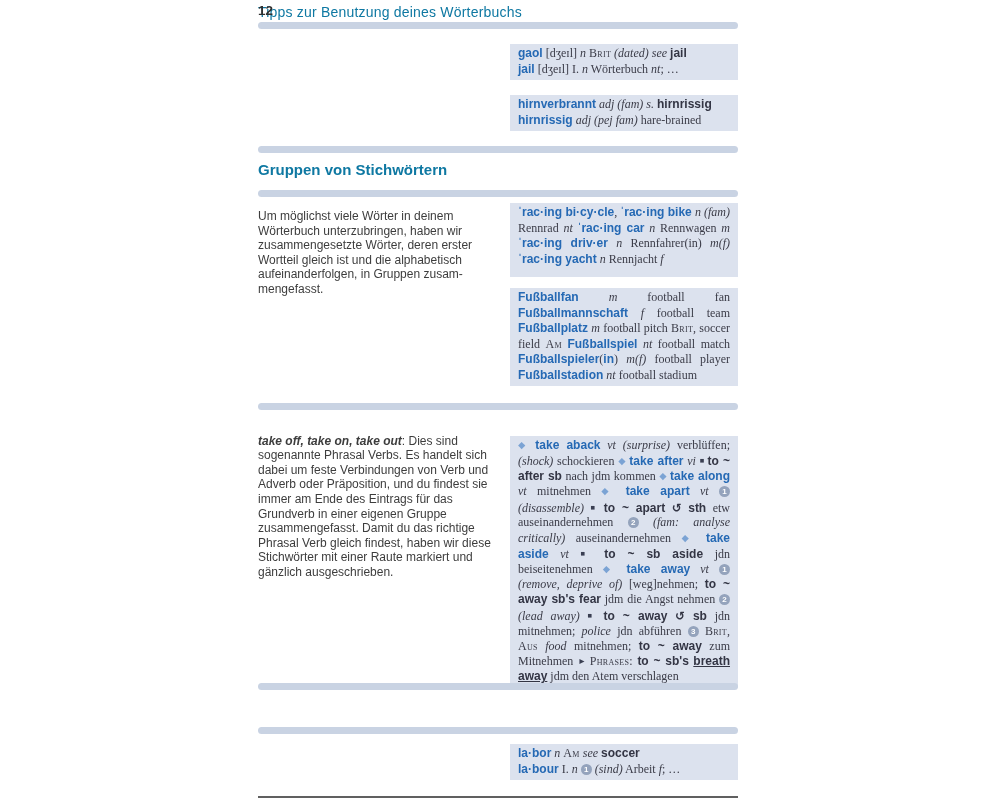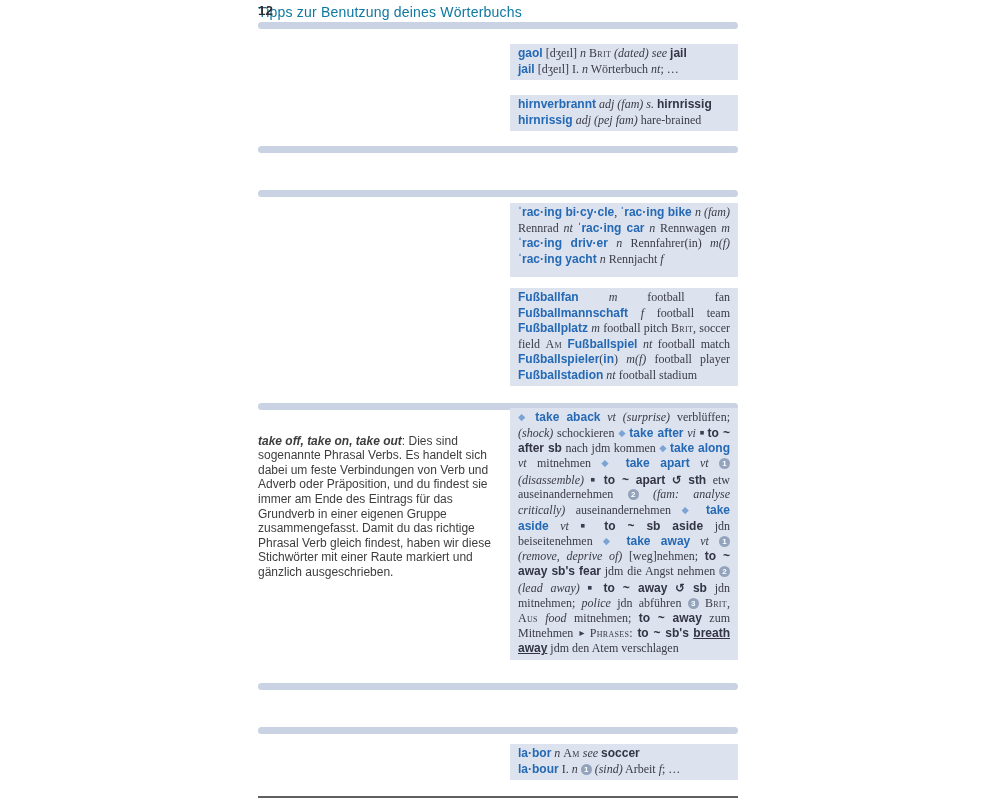--- a/index.html
+++ b/index.html
@@ -16,21 +16,21 @@
         color:var(--text);white-space:pre-line;}
   .p1{top:40px}.p2{top:209px}.p3{top:419px}.p4{top:741px}
   .lead{font-weight:bold;font-style:italic;}
   .dictbox{position:absolute;left:510px;width:228px;box-sizing:border-box;padding:2px 8px 3px;
            background:var(--boxbg);font-family:"Liberation Serif",serif;font-size:12px;
            line-height:15.5px;color:var(--ink);text-align:justify;white-space:pre-line;}
   .bx-gaol{top:44px;min-height:35px}
   .bx-hirn{top:95px;min-height:35px}
   .bx-racing{top:203px;min-height:74px}
   .bx-fussball{top:288px;min-height:93px}
-  .bx-take{top:408px;min-height:246px;line-height:15.3px}
+  .bx-take{top:436px;min-height:246px;line-height:15.3px}
   .bx-labor{top:744px;min-height:35px}
   
   .it{font-style:italic;}
   .hw{font-family:"Liberation Sans",sans-serif;font-weight:bold;color:var(--hw);}
   .bd{font-family:"Liberation Sans",sans-serif;font-weight:bold;color:#333544;}
   .un{font-family:"Liberation Sans",sans-serif;font-weight:bold;color:#333544;
       text-decoration:underline;}
   .sc{font-variant:small-caps;letter-spacing:.3px;}
   .di{color:var(--diamond);font-size:9.5px;vertical-align:1px;}
   .sq{color:#3a3f52;font-size:7.5px;vertical-align:1.5px;}
@@ -53,23 +53,30 @@
 
 
   <div class="dictbox bx-gaol"><span class="hw">gaol</span><span> [dʒeɪl] </span><span class="it">n</span><span> </span><span class="sc">Brit</span><span> </span><span class="it">(dated)</span><span> </span><span class="it">see</span><span> </span><span class="bd">jail</span><span>
 </span><span class="hw">jail</span><span> [dʒeɪl] I. </span><span class="it">n</span><span> Wörterbuch </span><span class="it">nt</span><span>; …</span></div>
 
   <div class="dictbox bx-hirn"><span class="hw">hirnverbrannt</span><span> </span><span class="it">adj</span><span> </span><span class="it">(fam)</span><span> </span><span class="it">s.</span><span> </span><span class="bd">hirnrissig</span><span>
 </span><span class="hw">hirnrissig</span><span> </span><span class="it">adj</span><span> </span><span class="it">(pej fam)</span><span> hare-brained</span></div>
 
   <div class="rule r2"></div>
 
+  <div class="h2 h2a">Gruppen von Stichwörtern</div>
 
   <div class="rule r3"></div>
 
+  <div class="para p2">Um möglichst viele Wörter in deinem
+Wörterbuch unterzubringen, haben wir
+zusammengesetzte Wörter, deren erster
+Wortteil gleich ist und die alphabetisch
+aufeinanderfolgen, in Gruppen zusam-
+mengefasst.</div>
 
   <div class="dictbox bx-racing"><span class="hw">ˈrac·ing bi·cy·cle</span><span>, </span><span class="hw">ˈrac·ing bike</span><span> </span><span class="it">n</span><span> </span><span class="it">(fam)</span><span> Rennrad </span><span class="it">nt</span><span> </span><span class="hw">ˈrac·ing car</span><span> </span><span class="it">n</span><span> Rennwagen </span><span class="it">m</span><span> </span><span class="hw">ˈrac·ing driv·er</span><span> </span><span class="it">n</span><span> Rennfahrer(in) </span><span class="it">m(f)</span><span> </span><span class="hw">ˈrac·ing yacht</span><span> </span><span class="it">n</span><span> Rennjacht </span><span class="it">f</span></div>
 
   <div class="dictbox bx-fussball"><span class="hw">Fußballfan</span><span> </span><span class="it">m</span><span> football fan </span><span class="hw">Fußballmannschaft</span><span> </span><span class="it">f</span><span> football team </span><span class="hw">Fußballplatz</span><span> </span><span class="it">m</span><span> football pitch </span><span class="sc">Brit</span><span>, soccer field </span><span class="sc">Am</span><span> </span><span class="hw">Fußballspiel</span><span> </span><span class="it">nt</span><span> football match </span><span class="hw">Fußballspieler</span><span>(</span><span class="hw">in</span><span>) </span><span class="it">m(f)</span><span> football player </span><span class="hw">Fußballstadion</span><span> </span><span class="it">nt</span><span> football stadium</span></div>
 
   <div class="rule r4"></div>
 
   <div class="para p3">
     <span class="lead">take off, take on, take out</span><span>: Dies sind sogenannte Phrasal Verbs. Es handelt sich dabei um feste Verbindungen von Verb und Adverb oder Präposition, und du findest sie immer am Ende des Eintrags für das Grundverb in einer eigenen Gruppe zusammengefasst. Damit du das richtige Phrasal Verb gleich findest, haben wir diese Stichwörter mit einer Raute markiert und gänzlich ausgeschrieben.</span>
   </div>

